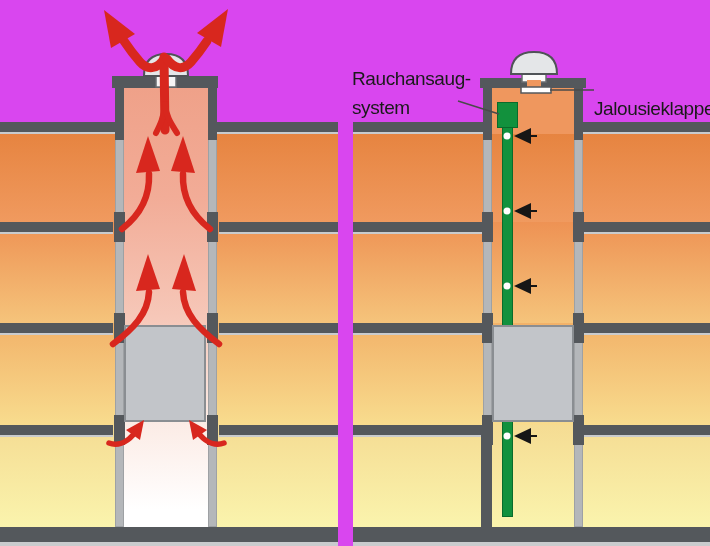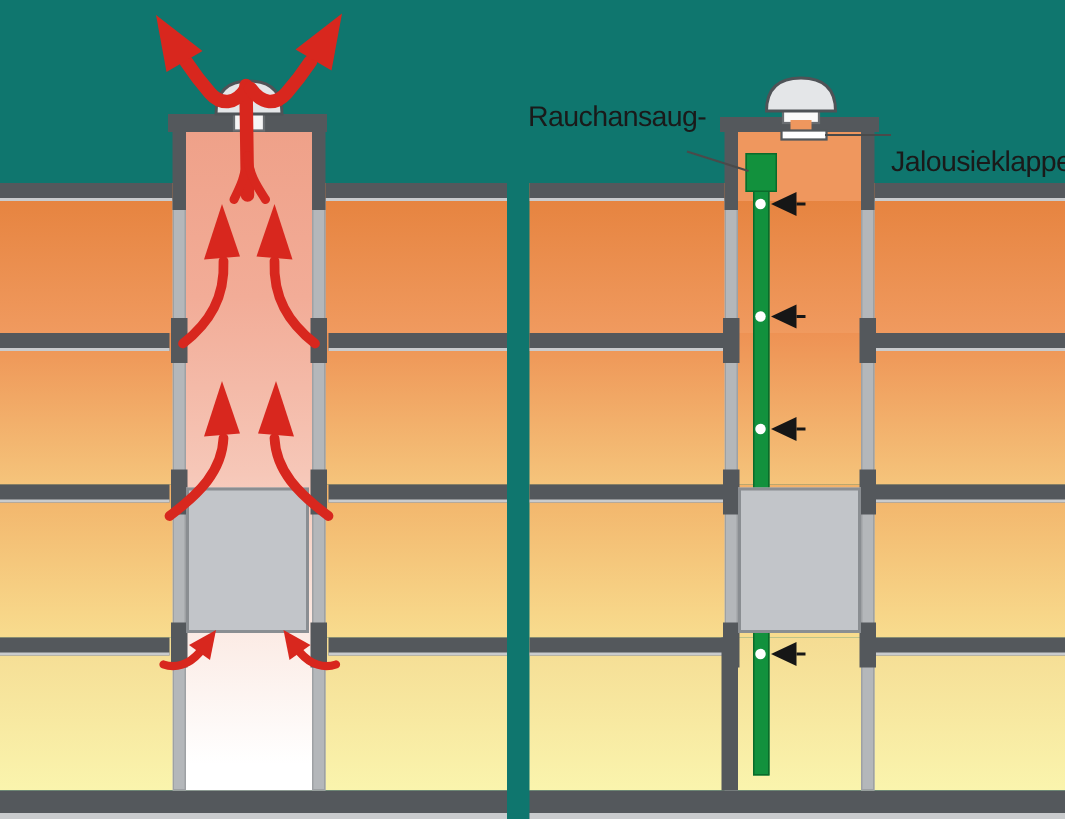--- a/index.html
+++ b/index.html
@@ -1,17 +1,17 @@
 <!DOCTYPE html>
 <html><head>
 <meta charset="utf-8">
 <style>
   html,body{margin:0;padding:0;background:#fff;}
   #canvas{
-    position:relative;width:710px;height:546px;background:#0f766e;
+    position:relative;width:710px;height:546px;background:#d946ef;
     overflow:hidden;font-family:"Liberation Sans",sans-serif;
   }
   
   .band{position:absolute;}
   .f1{background:linear-gradient(180deg,#E5813C 0%,#F09A5F 100%);}
   .f2{background:linear-gradient(180deg,#EE9254 0%,#F5C47B 100%);}
   .f3{background:linear-gradient(180deg,#F2B269 0%,#F8DC8E 100%);}
   .f4{background:linear-gradient(180deg,#F5DC93 0%,#FAF4AD 100%);}
   
   .slab{position:absolute;height:10px;background:#54585C;border-bottom:2px solid #C9CBCD;}
@@ -104,20 +104,21 @@
     <div class="wall-dark" style="left:574px;top:88px;height:52px;"></div>
 
     <div class="green-pipe"></div>
     <div class="green-unit"></div>
 
     <div class="cab" style="left:492px;top:325px;"></div>
   </div>
 
   <div class="lbl" style="left:352px;top:64px;">
     <div>Rauchansaug-</div>
+    <div>system</div>
   </div>
   <div class="lbl" style="left:594px;top:94px;">Jalousieklappe</div>
 
   <svg id="svg-overlay" width="710" height="546" viewBox="0 0 710 546">
 
     <g>
       <rect x="156" y="75" width="20" height="12" fill="#F5F5F5" stroke="#6A6E72" stroke-width="1.5"></rect>
       <path d="M144,76 C144,60 153,54 166,54 C179,54 188,60 188,76 Z" fill="#E4E6E8" stroke="#4F5357" stroke-width="2"></path>
     </g>
 

